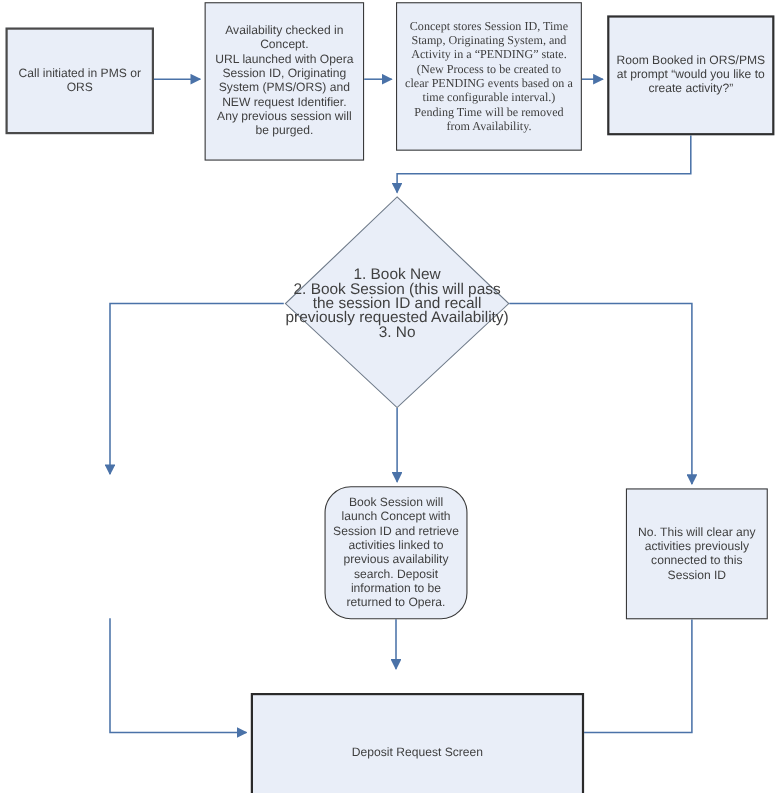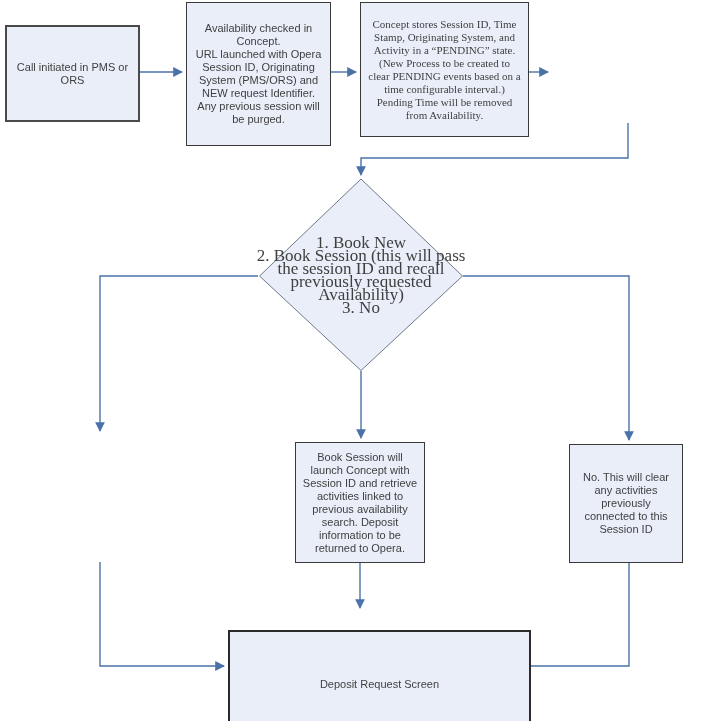--- a/index.html
+++ b/index.html
@@ -17,22 +17,22 @@
     color:#3f3f3f;
     font-size:11px;line-height:13px;
     white-space:pre-line;
     padding:4px 6px;
   }
   .node.heavy{border-width:2px;border-color:#2a2a2a;}
   .diamond-label{
     position:absolute;
     display:flex;align-items:center;justify-content:center;
     text-align:center;color:#3f3f3f;
-    font-size:17px;line-height:13px;white-space:pre-line;
-    background:transparent;border:none;font-family:Liberation Serif, serif;
+    font-size:14px;line-height:13px;white-space:pre-line;
+    background:transparent;border:none;
   }
 </style>
 </head>
 <body>
 
 <div class="stage">
 
   <svg class="wires" viewBox="0 0 709 721">
     <defs>
       <marker id="arrow" viewBox="0 0 10 10" refX="9" refY="5" markerWidth="7" markerHeight="7" orient="auto-start-reverse">
@@ -54,27 +54,28 @@
     <polygon points="361,179 462.5,276 361,370.5 259.5,276" fill="#e9eef8" stroke="#6e7a89" stroke-width="1"></polygon>
   </svg>
 
   <div class="node" style="left:5px;top:25px;width:135px;height:97px;border-color:#4a4a4a;border-width:2px;">Call initiated in PMS or ORS</div>
 
   <div class="node" style="left:186px;top:2px;width:145px;height:144px;">Availability checked in Concept.
 URL launched with Opera Session ID, Originating System (PMS/ORS) and NEW request Identifier. Any previous session will be purged.</div>
 
   <div class="node" style="left:360px;top:2px;width:169px;height:135px;font-family:Liberation Serif, serif;">Concept stores Session ID, Time Stamp, Originating System, and Activity in a “PENDING” state. (New Process to be created to clear PENDING events based on a time configurable interval.) Pending Time will be removed from Availability.</div>
 
+  <div class="node" style="left:552px;top:14px;width:152px;height:109px;border-color:#2f2f2f;border-width:2px;">Room Booked in ORS/PMS at prompt “would you like to create activity?”</div>
 
   <div class="diamond-label" style="left:253px;top:208px;width:216px;height:134px;">1. Book New
 2. Book Session (this will pass
 the session ID and recall
 previously requested Availability)
 3. No</div>
 
 
-  <div class="node" style="left:295px;top:442px;width:130px;height:121px;">Book Session will launch Concept with Session ID and retrieve activities linked to previous availability search. Deposit information to be returned to Opera.</div>
+  <div class="node" style="left:295px;top:442px;width:130px;height:121px;border-radius:24px;">Book Session will launch Concept with Session ID and retrieve activities linked to previous availability search. Deposit information to be returned to Opera.</div>
 
-  <div class="node" style="left:569px;top:444px;width:114px;height:119px;">No. This will clear any activities previously connected to this Session ID</div>
+  <div class="node" style="left:569px;top:444px;width:129px;height:119px;">No. This will clear any activities previously connected to this Session ID</div>
 
   <div class="node heavy" style="left:228px;top:630px;width:303px;height:108px;text-align:right;">Deposit Request Screen</div>
 
 </div>
 
 </body></html>

